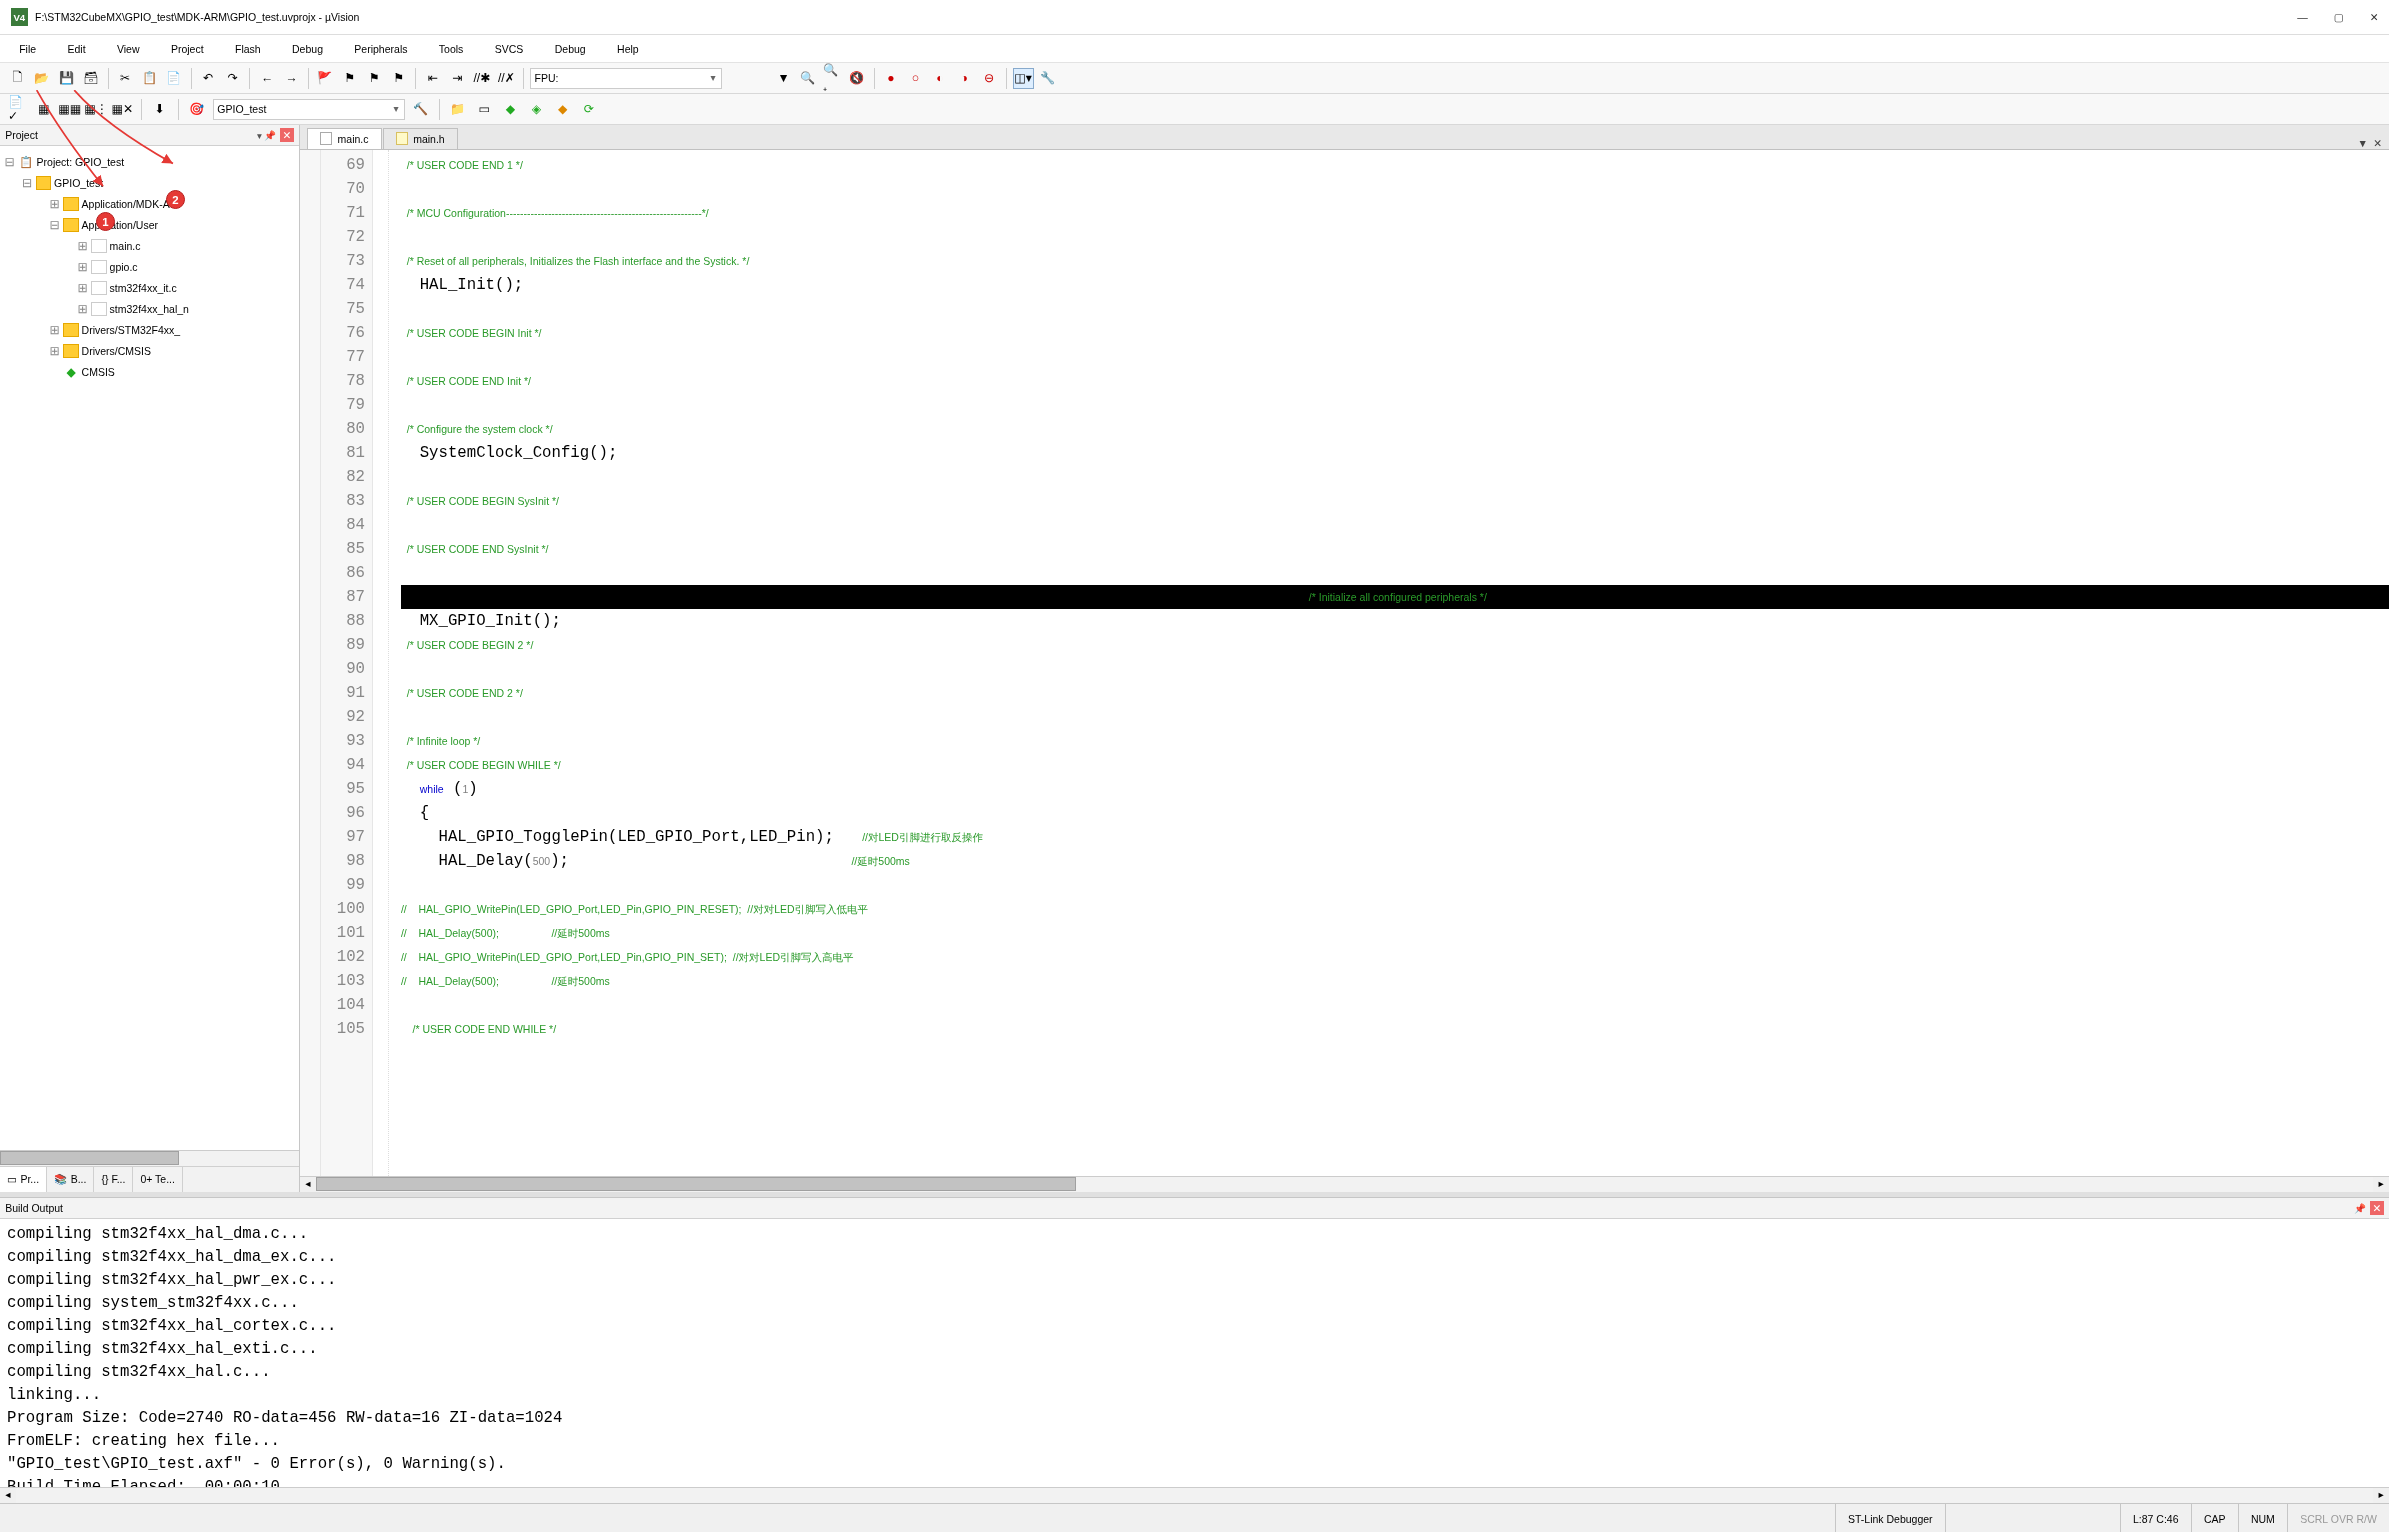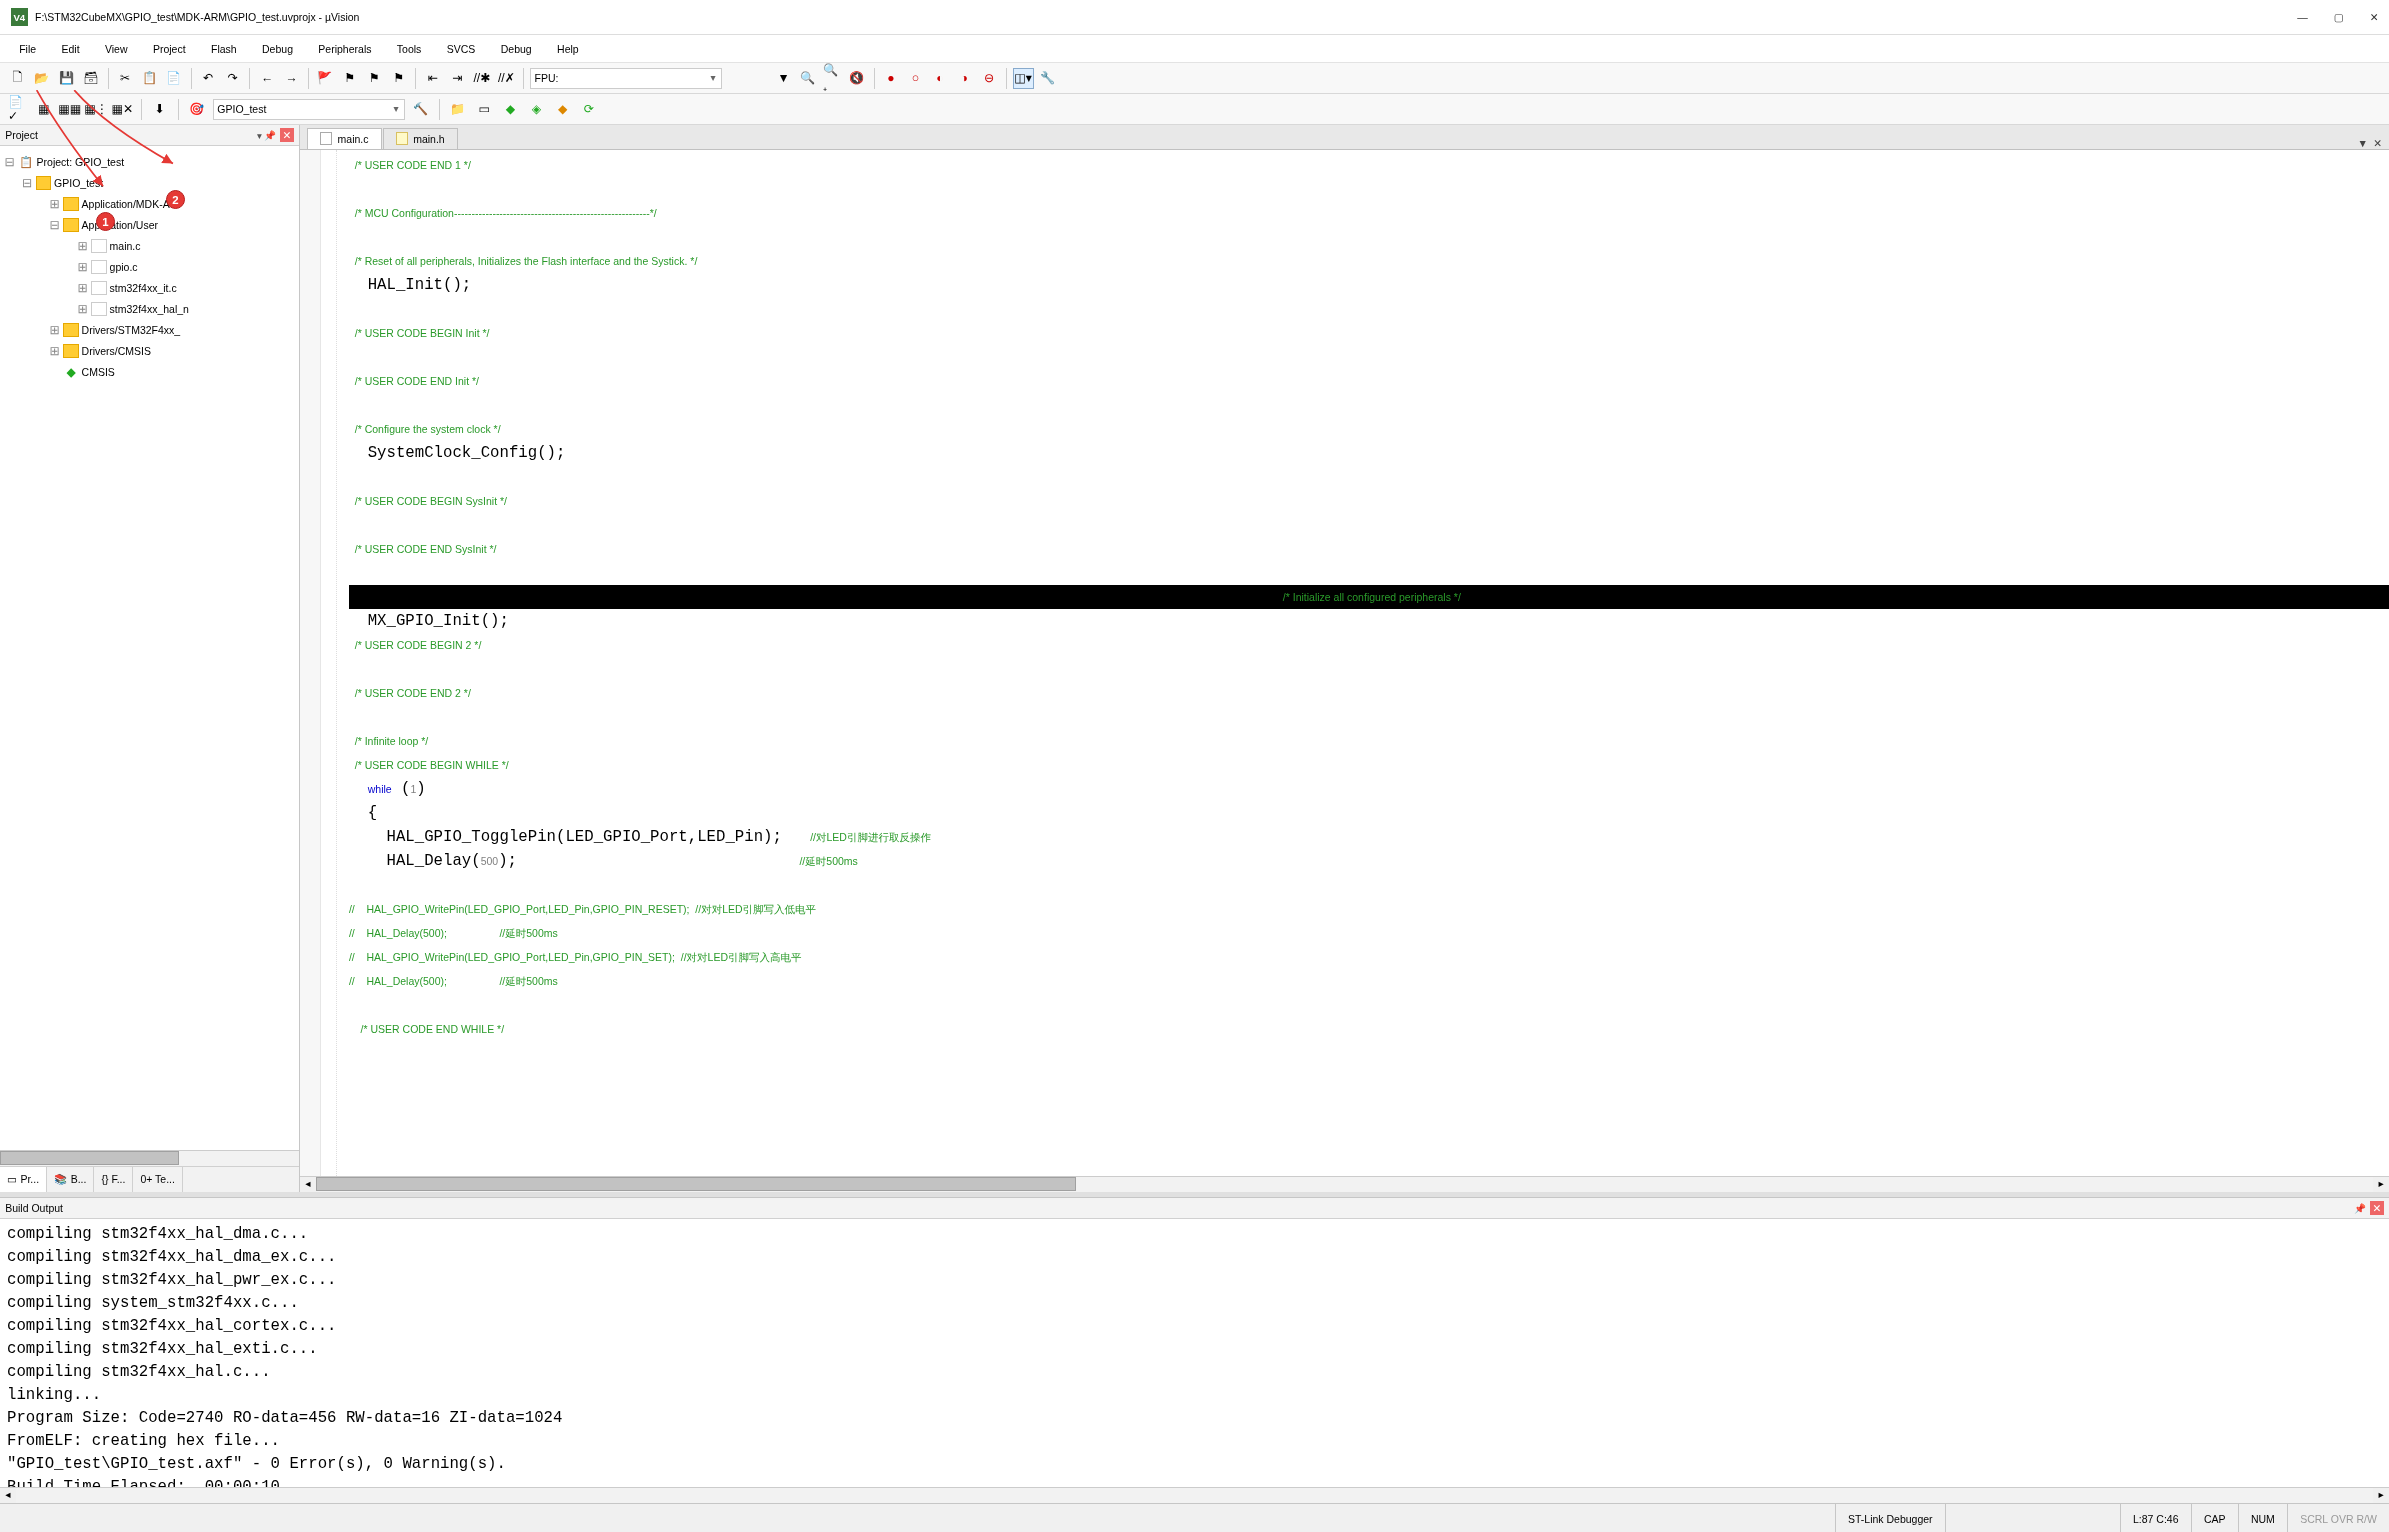--- a/index.html
+++ b/index.html
@@ -1,20 +1,20 @@
 <!DOCTYPE html>
 <html><head>
 <meta charset="utf-8">
 <style>
 * { margin:0; padding:0; box-sizing:border-box; font-family:"Segoe UI",Tahoma,sans-serif; font-size:10.5px; }
 body { background:#f0f0f0; width:2389px; height:1533px; display:flex; flex-direction:column; }
 .titlebar { height:35px; background:#fff; display:flex; align-items:center; padding:0 10.5px; border-bottom:0.9px solid #ddd; font-size:15px; }
 .titlebar .app-icon { width:17.5px; height:17.5px; background:#3a7a3a; margin-right:7px; display:flex; align-items:center; justify-content:center; color:#fff; font-weight:bold; font-size:9.6px; }
 .titlebar .win-controls { margin-left:auto; display:flex; gap:26px; font-size:15px; color:#333; }
-.menubar { height:28px; background:#fff; display:flex; align-items:center; padding:0 10.5px; gap:8px; border-bottom:0.9px solid #e3e3e3; font-size:15px; }
+.menubar { height:28px; background:#fff; display:flex; align-items:center; padding:0 10.5px; gap:14px; border-bottom:0.9px solid #e3e3e3; font-size:15px; }
 .menubar span { padding:3.5px 8.7px; cursor:default; }
 .toolbar1 { height:31px; background:#f8f8f8; display:flex; align-items:center; padding:0 7px; gap:3.5px; border-bottom:0.9px solid #d8d8d8; }
 .toolbar2 { height:31px; background:#f8f8f8; display:flex; align-items:center; padding:0 7px; gap:5.2px; border-bottom:0.9px solid #d8d8d8; }
 .tool-btn { width:21px; height:21px; display:flex; align-items:center; justify-content:center; border:0.9px solid transparent; background:#fff0; font-size:12.2px; cursor:pointer; }
 .target-select { width:192px; height:21px; border:0.9px solid #ccc; background:#fff; display:flex; align-items:center; padding:0 3.5px; font-size:12.2px;gap:6px; }
 .target-select .dd { margin-left:auto; font-size:8.7px; color:#666; }
 .sep { width:0.9px; height:21px; background:#ccc; margin:0 2.6px; }
 .main-row { flex:1; display:flex; min-height:0; }
 .project-pane { width:300px; background:#fff; border-right:0.9px solid #c6c6c6; display:flex; flex-direction:column; }
 .pane-header { height:21px; background:#f3f3f3; border-bottom:0.9px solid #d0d0d0; display:flex; align-items:center; padding:0 5.2px; font-size:13px; font-weight:normal; }
@@ -268,20 +268,58 @@
         <span class="dot"></span>
         <span>main.h</span>
       </div>
       <div class="tabs-right">
         <span>▼</span>
         <span>✕</span>
       </div>
     </div>
     <div class="code-row">
       <div class="marker-col"></div>
+      <div class="gutter" id="gutter">69
+70
+71
+72
+73
+74
+75
+76
+77
+78
+79
+80
+81
+82
+83
+84
+85
+86
+87
+88
+89
+90
+91
+92
+93
+94
+95
+96
+97
+98
+99
+100
+101
+102
+103
+104
+105
+</div>
       <div class="fold-col"></div>
       <div class="code" id="code"><span class="c-comment">  /* USER CODE END 1 */</span>
 
 <span class="c-comment">  /* MCU Configuration--------------------------------------------------------*/</span>
 
 <span class="c-comment">  /* Reset of all peripherals, Initializes the Flash interface and the Systick. */</span>
   HAL_Init();
 
 <span class="c-comment">  /* USER CODE BEGIN Init */</span>
 

